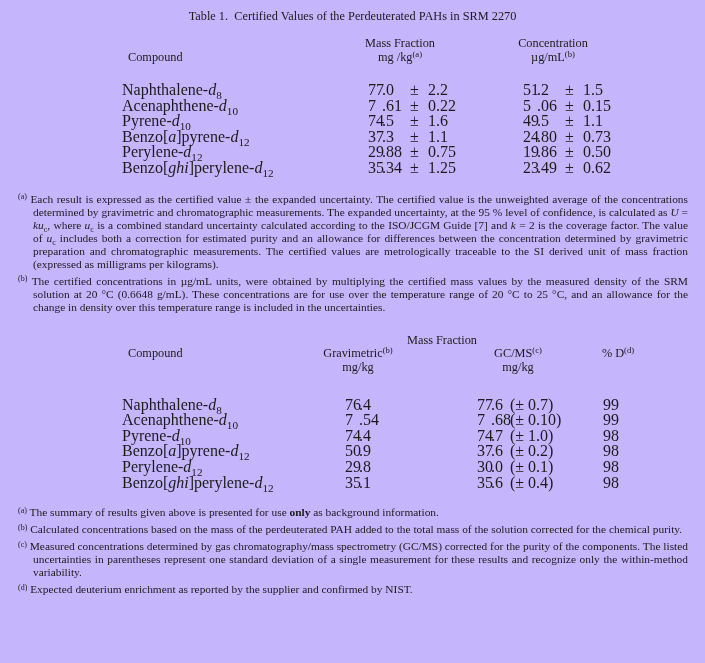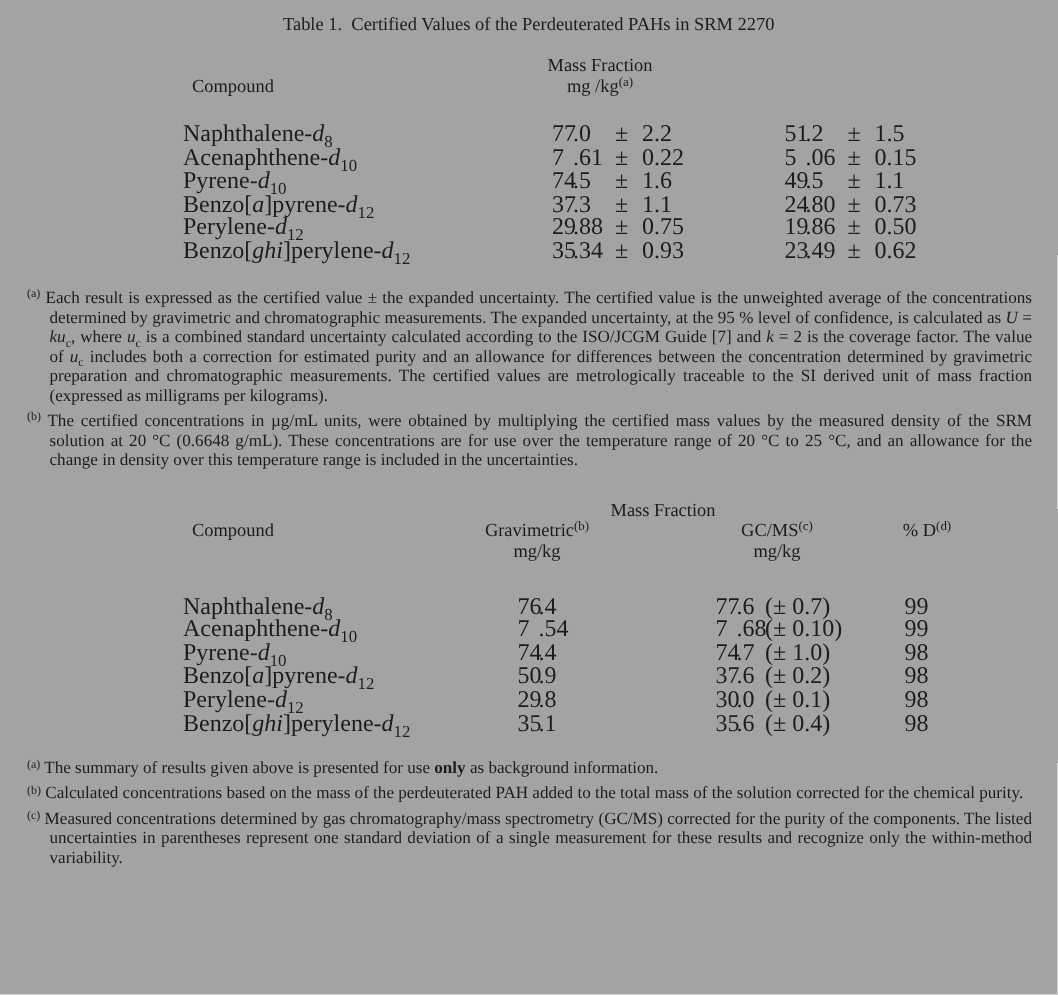--- a/index.html
+++ b/index.html
@@ -1,18 +1,18 @@
 <!DOCTYPE html>
 <html><head>
 <meta charset="utf-8">
 <style>
   html,body{margin:0;padding:0;background:#ffffff;}
   .page{
     position:relative;width:705px;height:663px;overflow:hidden;
-    background:#a3a3a3;color:#1c1c1c;
+    background:#c4b5fd;color:#1c1c1c;
     font-family:"Liberation Serif","DejaVu Serif",serif;
   }
   .t-title{
     margin:0;text-align:center;font-size:12.3px;line-height:13px;white-space:pre;
   }
   .title1{margin-top:10px;}
   .title2{margin-top:16px;}
   .thead{position:relative;font-size:12.3px;}
   .thead1{margin-top:14px;height:28px;}
   .thead2{margin-top:20px;height:41px;}
@@ -41,20 +41,24 @@
 <div class="page">
 
   <div class="t-title title1">Table 1.  Certified Values of the Perdeuterated PAHs in SRM 2270</div>
 
   <div class="thead thead1">
     <div class="abs" style="left:128px;top:13.5px;">Compound</div>
     <div class="abs ctr" style="left:400px;top:0;">
       <div>Mass Fraction</div>
       <div>mg /kg<sup class="p-sup">(a)</sup></div>
     </div>
+    <div class="abs ctr" style="left:553px;top:0;">
+      <div>Concentration</div>
+      <div>µg/mL<sup class="p-sup">(b)</sup></div>
+    </div>
   </div>
 
   <div class="rows rows1" id="t1-rows">
   <div class="row t1row">
     <span class="cell compound">Naphthalene-<span class="p-i">d</span><sub class="p-sub">8</sub></span>
     <span class="cell num"><span class="ip">77</span><span class="fp">.0</span></span>
     <span class="cell pm">±</span>
     <span class="cell unc">2.2</span>
     <span class="cell spacer"></span>
     <span class="cell num"><span class="ip">51</span><span class="fp">.2</span></span>
@@ -103,21 +107,21 @@
     <span class="cell spacer"></span>
     <span class="cell num"><span class="ip">19</span><span class="fp">.86</span></span>
     <span class="cell pm">±</span>
     <span class="cell unc">0.50</span>
   </div>
 
   <div class="row t1row">
     <span class="cell compound">Benzo[<span class="p-i">ghi</span>]perylene-<span class="p-i">d</span><sub class="p-sub">12</sub></span>
     <span class="cell num"><span class="ip">35</span><span class="fp">.34</span></span>
     <span class="cell pm">±</span>
-    <span class="cell unc">0.93</span>
+    <span class="cell unc">1.25</span>
     <span class="cell spacer"></span>
     <span class="cell num"><span class="ip">23</span><span class="fp">.49</span></span>
     <span class="cell pm">±</span>
     <span class="cell unc">0.62</span>
   </div>
 </div>
 
   <div class="fns fns1" id="t1-fns">
   <div class="footnote"><sup class="fn-marker">(a)</sup> <span class="fn-text">Each result is expressed as the certified value ± the expanded uncertainty. The certified value is the unweighted average of the concentrations determined by gravimetric and chromatographic measurements. The expanded uncertainty, at the 95 % level of confidence, is calculated as <span class="p-i">U</span> = <span class="p-i">ku</span><sub class="p-sub">c</sub>, where <span class="p-i">u</span><sub class="p-sub">c</sub> is a combined standard uncertainty calculated according to the ISO/JCGM Guide [7] and <span class="p-i">k</span> = 2 is the coverage factor. The value of <span class="p-i">u</span><sub class="p-sub">c</sub> includes both a correction for estimated purity and an allowance for differences between the concentration determined by gravimetric preparation and chromatographic measurements. The certified values are metrologically traceable to the SI derived unit of mass fraction (expressed as milligrams per kilograms).</span></div>
 
@@ -201,15 +205,16 @@
   </div>
 </div>
 
   <div class="fns fns2" id="t2-fns">
   <div class="footnote"><sup class="fn-marker">(a)</sup> <span class="fn-text">The summary of results given above is presented for use <span class="p-b">only</span> as background information.</span></div>
 
   <div class="footnote"><sup class="fn-marker">(b)</sup> <span class="fn-text">Calculated concentrations based on the mass of the perdeuterated PAH added to the total mass of the solution corrected for the chemical purity.</span></div>
 
   <div class="footnote"><sup class="fn-marker">(c)</sup> <span class="fn-text">Measured concentrations determined by gas chromatography/mass spectrometry (GC/MS) corrected for the purity of the components. The listed uncertainties in parentheses represent one standard deviation of a single measurement for these results and recognize only the within-method variability.</span></div>
 
+  <div class="footnote"><sup class="fn-marker">(d)</sup> <span class="fn-text">Expected deuterium enrichment as reported by the supplier and confirmed by NIST.</span></div>
 </div>
 
 </div>
 
 </body></html>

